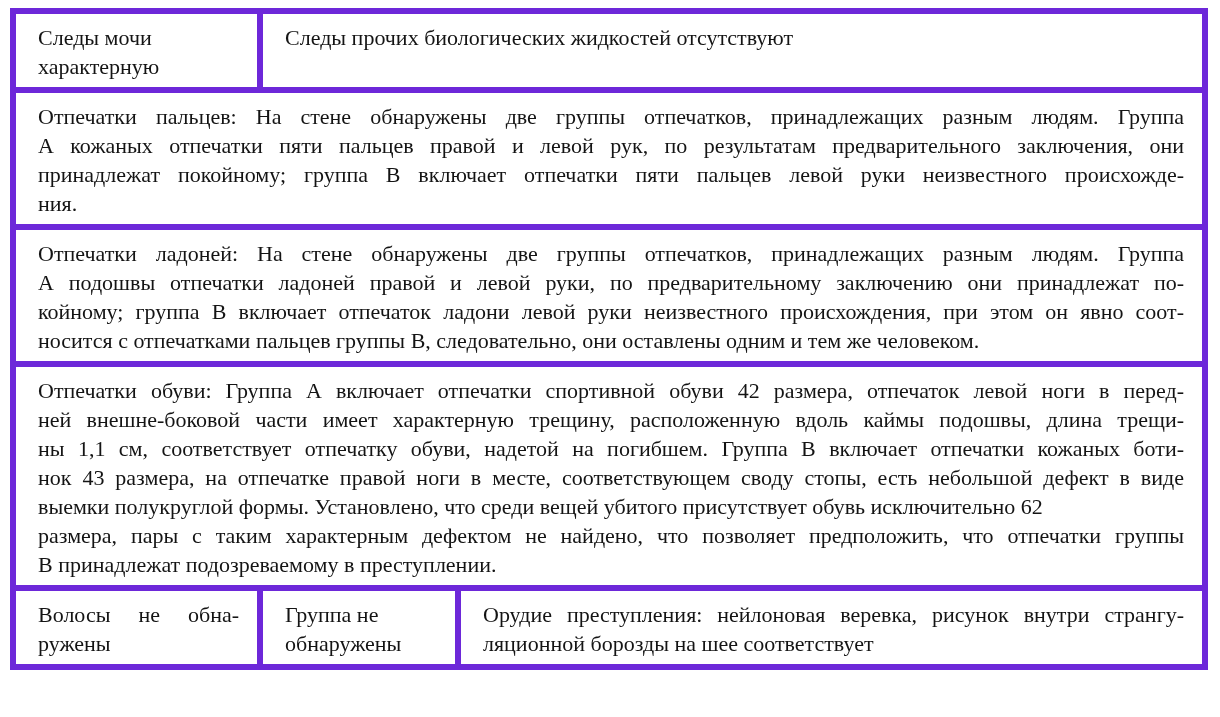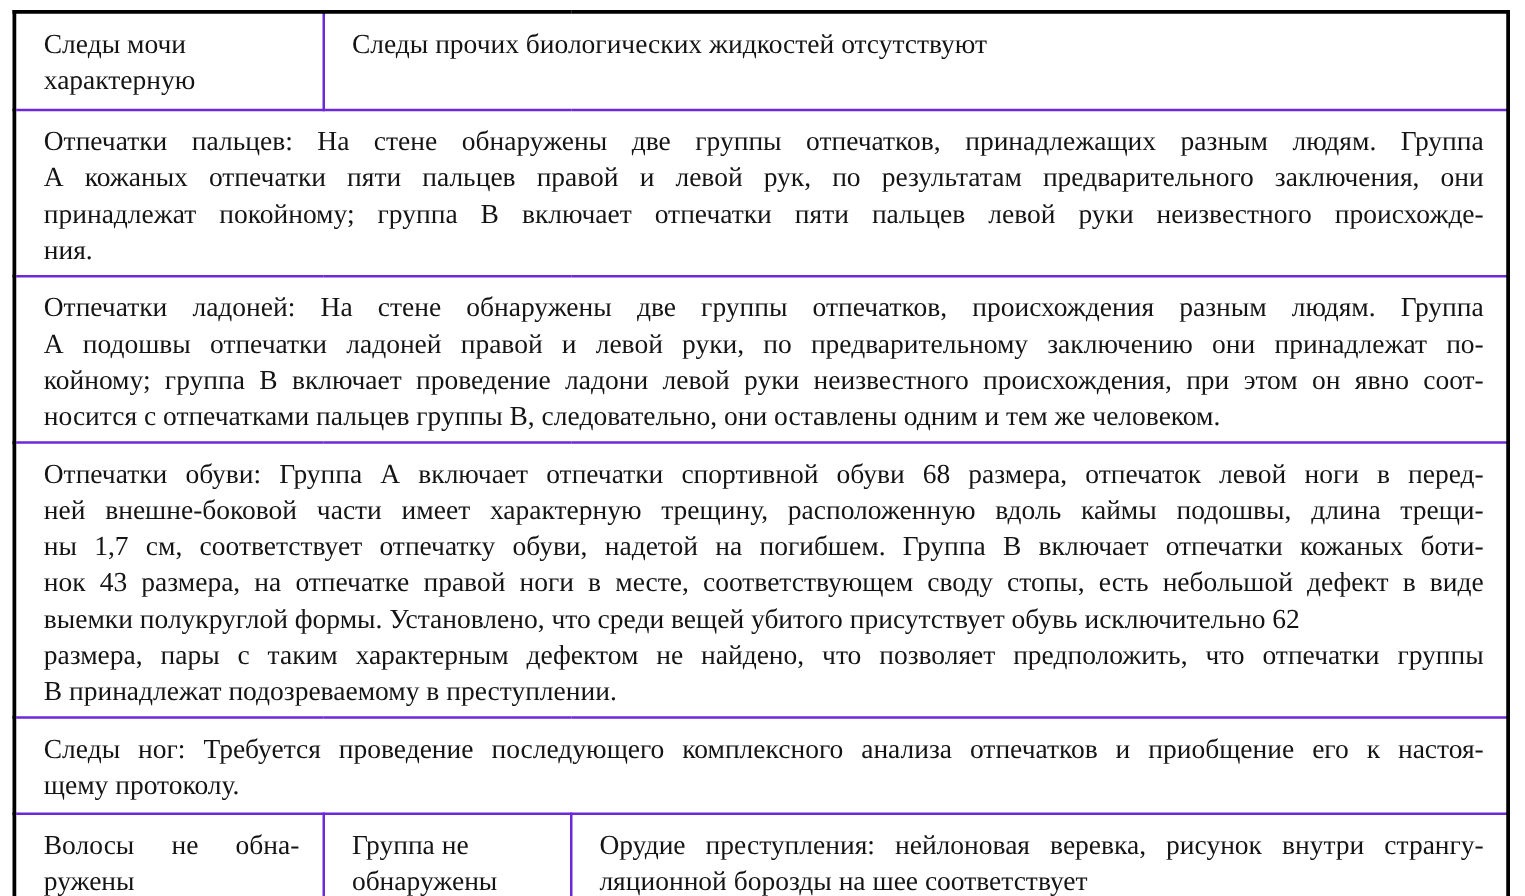--- a/index.html
+++ b/index.html
@@ -13,21 +13,21 @@
     overflow: hidden;
   }
   table.evidence {
     border-collapse: collapse;
     table-layout: fixed;
     width: 1198px;
     margin: 8px 10px;
     border: 3px solid #000;
   }
   td {
-    border: 2px solid #6d28d9;
+    border: 6px solid #6d28d9;
     vertical-align: top;
     box-sizing: border-box;
     padding: 9px 18px 6px 22px;
     font-size: 22px;
     line-height: 29px;
     overflow: hidden;
   }
   tr.r1 td { height: 78px; }
   tr.r2 td { height: 109px; }
   tr.r3 td { height: 126px; }
@@ -65,41 +65,35 @@
     <tr class="r2">
       <td colspan="3">
           <div class="tline">Отпечатки пальцев: На стене обнаружены две группы отпечатков, принадлежащих разным людям. Группа</div>
           <div class="tline">А кожаных отпечатки пяти пальцев правой и левой рук, по результатам предварительного заключения, они</div>
           <div class="tline">принадлежат покойному; группа В включает отпечатки пяти пальцев левой руки неизвестного происхожде-</div>
           <div class="tline ragged">ния.</div>
         </td>
     </tr>
     <tr class="r3">
       <td colspan="3">
-          <div class="tline">Отпечатки ладоней: На стене обнаружены две группы отпечатков, происхождения разным людям. Группа</div>
+          <div class="tline">Отпечатки ладоней: На стене обнаружены две группы отпечатков, принадлежащих разным людям. Группа</div>
           <div class="tline">А подошвы отпечатки ладоней правой и левой руки, по предварительному заключению они принадлежат по-</div>
-          <div class="tline">койному; группа В включает проведение ладони левой руки неизвестного происхождения, при этом он явно соот-</div>
+          <div class="tline">койному; группа В включает отпечаток ладони левой руки неизвестного происхождения, при этом он явно соот-</div>
           <div class="tline ragged">носится с отпечатками пальцев группы В, следовательно, они оставлены одним и тем же человеком.</div>
         </td>
     </tr>
     <tr class="r4">
       <td colspan="3">
-          <div class="tline">Отпечатки обуви: Группа А включает отпечатки спортивной обуви 68 размера, отпечаток левой ноги в перед-</div>
+          <div class="tline">Отпечатки обуви: Группа А включает отпечатки спортивной обуви 42 размера, отпечаток левой ноги в перед-</div>
           <div class="tline">ней внешне-боковой части имеет характерную трещину, расположенную вдоль каймы подошвы, длина трещи-</div>
-          <div class="tline">ны 1,7 см, соответствует отпечатку обуви, надетой на погибшем. Группа В включает отпечатки кожаных боти-</div>
+          <div class="tline">ны 1,1 см, соответствует отпечатку обуви, надетой на погибшем. Группа В включает отпечатки кожаных боти-</div>
           <div class="tline">нок 43 размера, на отпечатке правой ноги в месте, соответствующем своду стопы, есть небольшой дефект в виде</div>
           <div class="tline ragged">выемки полукруглой формы. Установлено, что среди вещей убитого присутствует обувь исключительно 62</div>
           <div class="tline">размера, пары с таким характерным дефектом не найдено, что позволяет предположить, что отпечатки группы</div>
           <div class="tline ragged">В принадлежат подозреваемому в преступлении.</div>
-        </td>
-    </tr>
-    <tr class="r5">
-      <td colspan="3">
-          <div class="tline">Следы ног: Требуется проведение последующего комплексного анализа отпечатков и приобщение его к настоя-</div>
-          <div class="tline ragged">щему протоколу.</div>
         </td>
     </tr>
     <tr class="r6">
       <td>
           <div class="tline">Волосы не обна-</div>
           <div class="tline ragged">ружены</div>
         </td>
       <td>
           <div class="tline ragged">Группа не</div>
           <div class="tline ragged">обнаружены</div>

